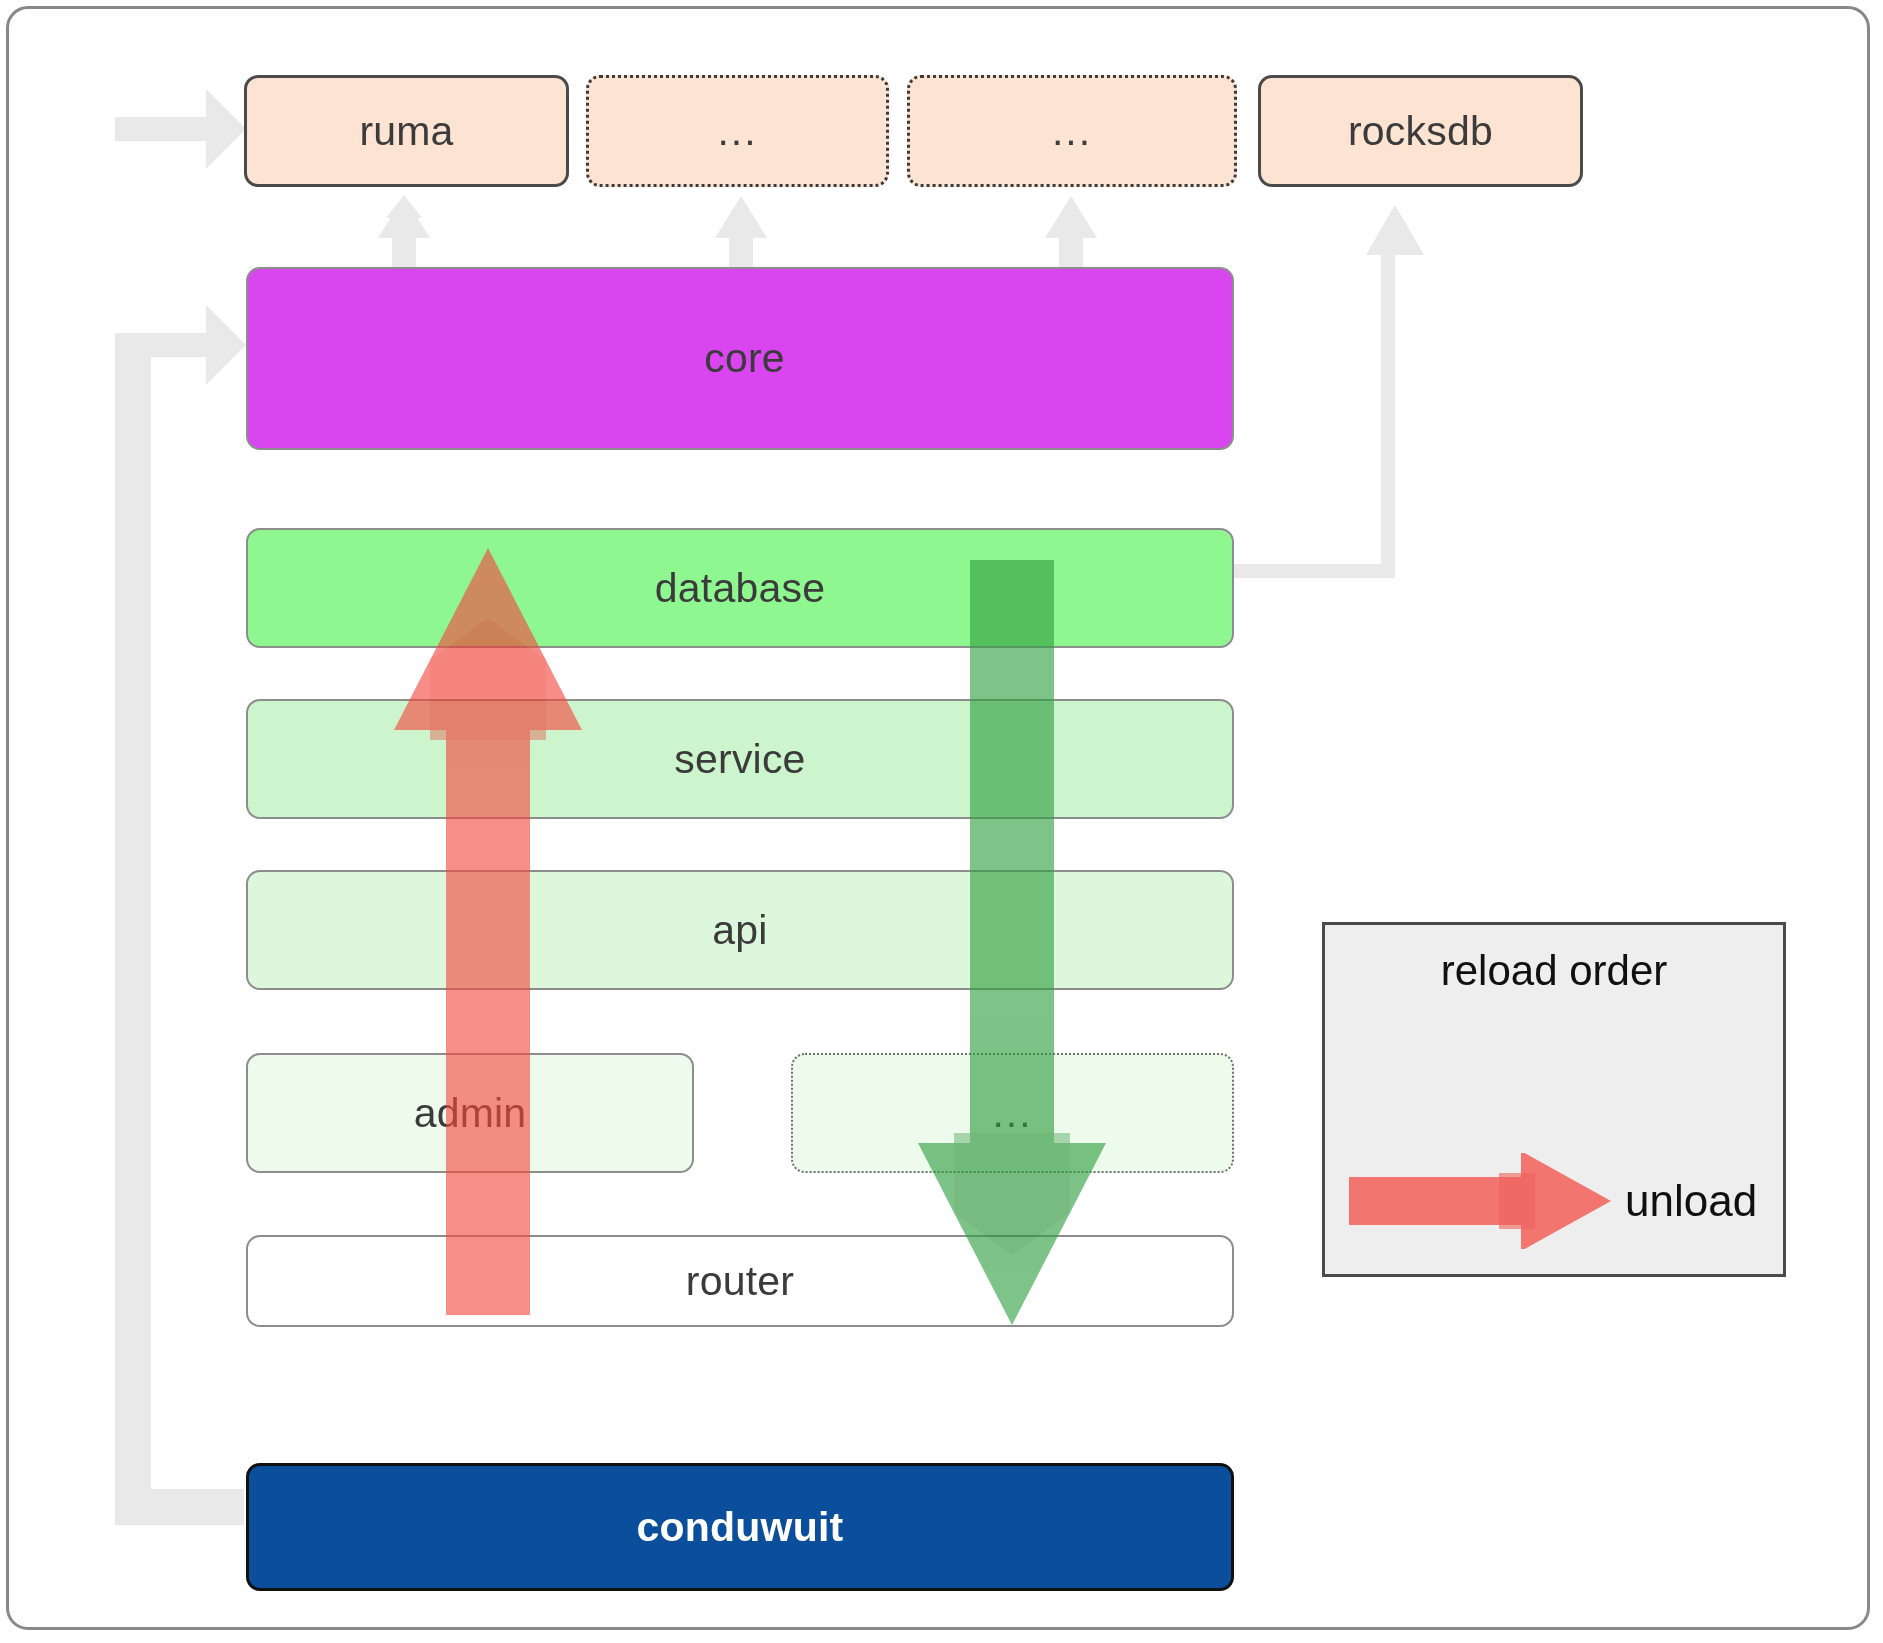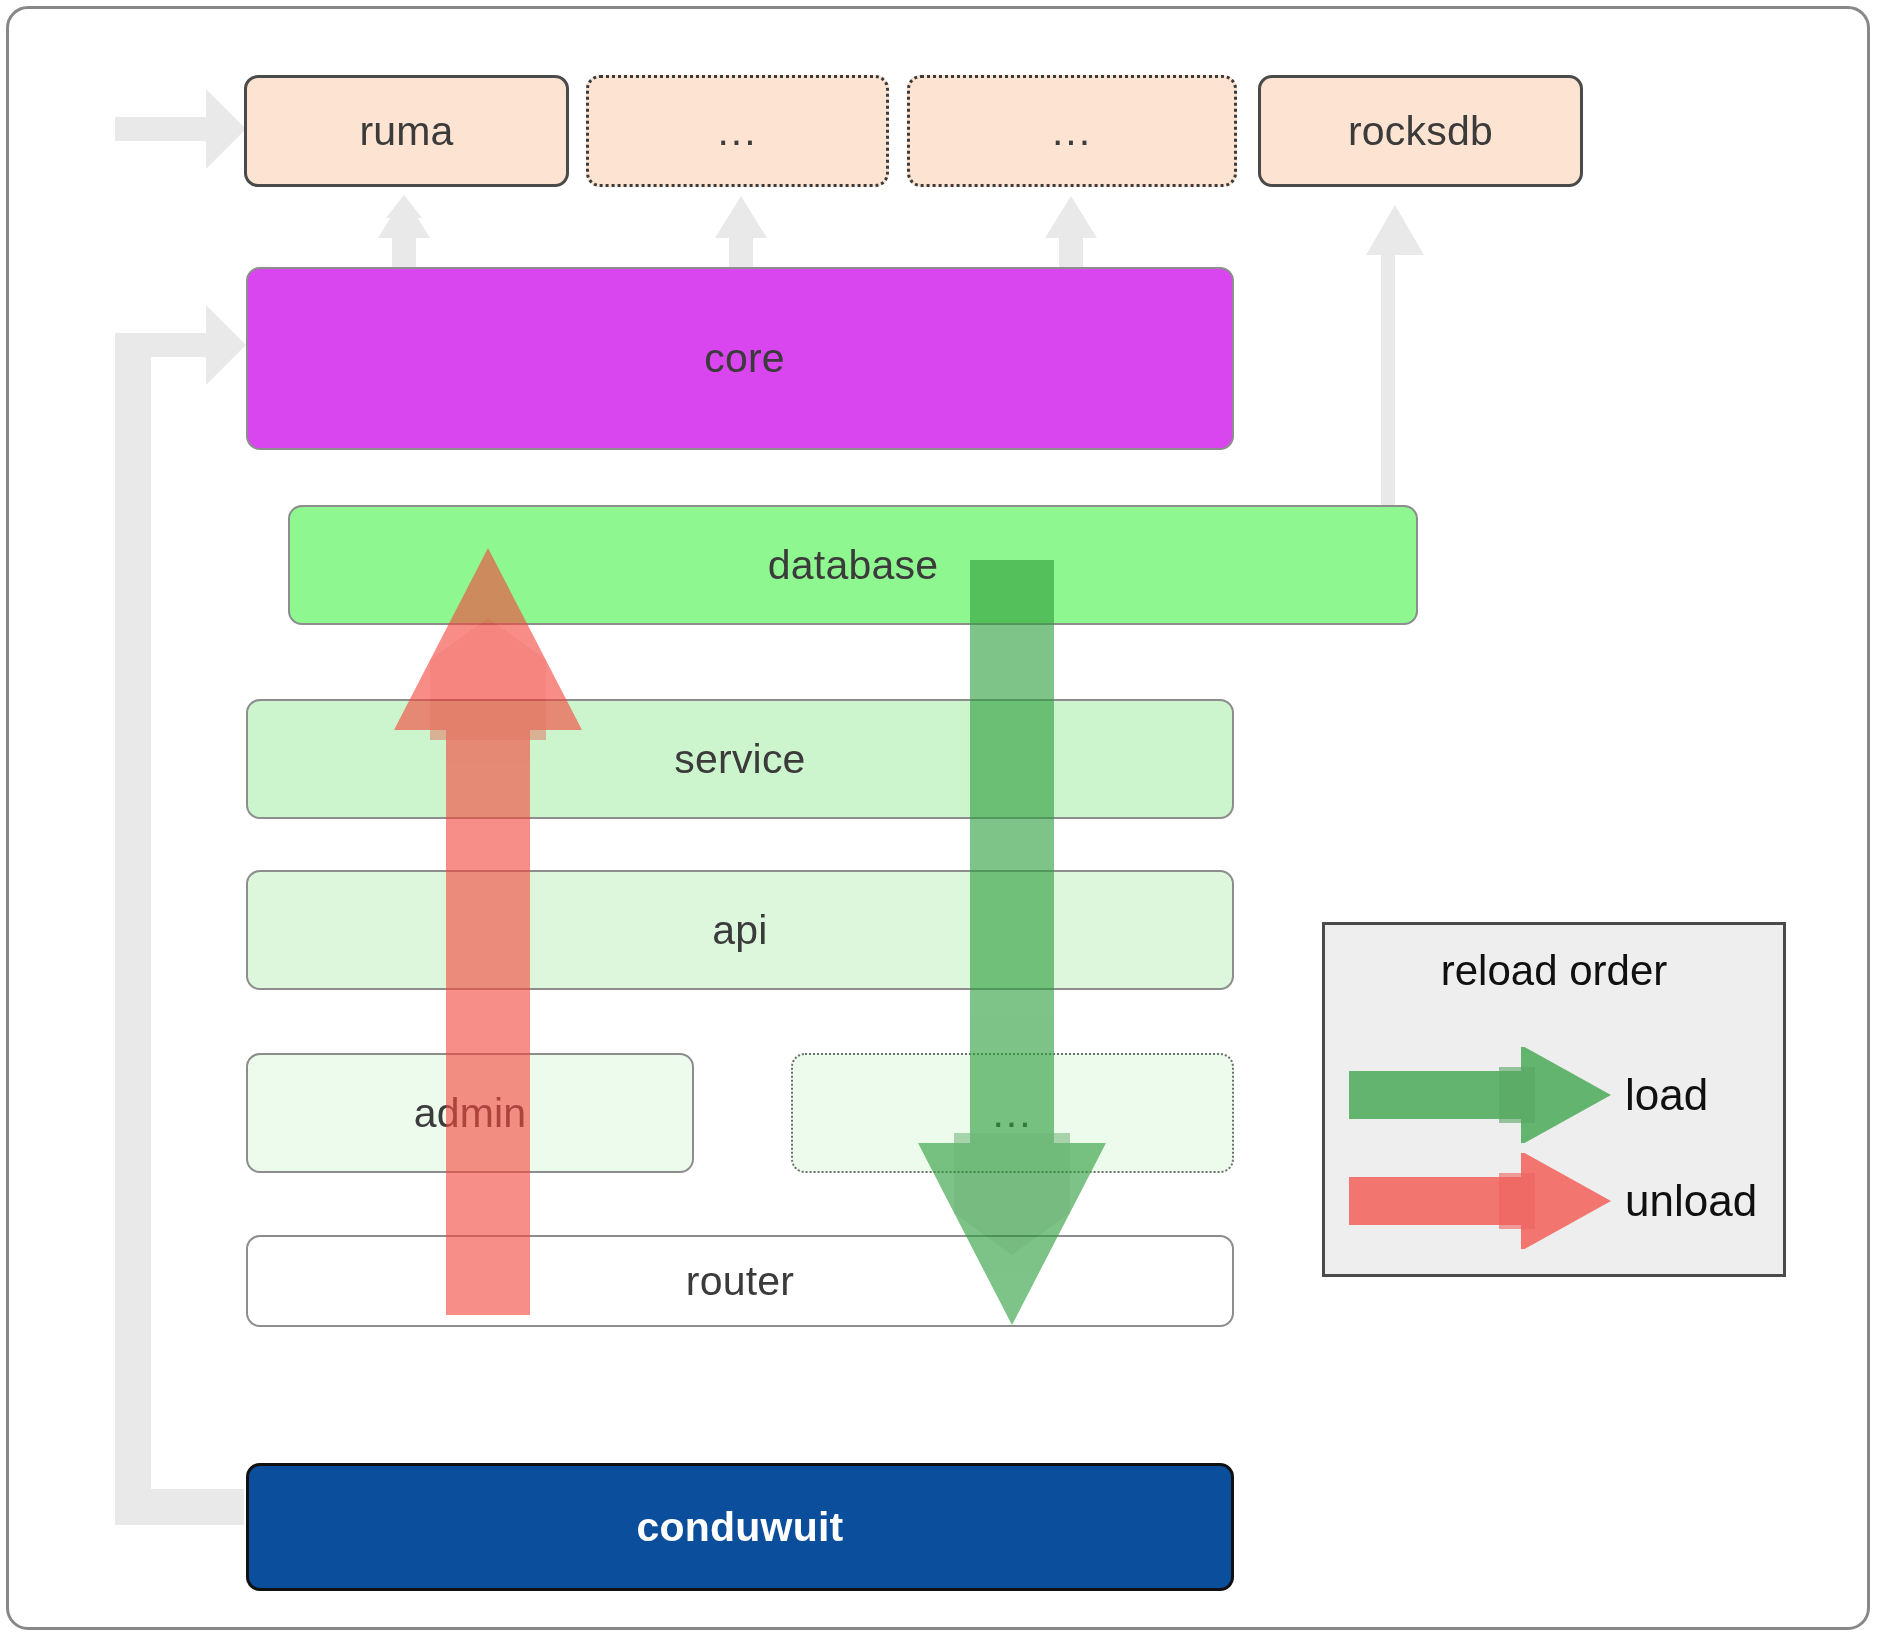--- a/index.html
+++ b/index.html
@@ -149,21 +149,21 @@
   </div>
 
   <div class="node dep" style="left:1258px;top:75px;width:325px;height:112px;">
     <span>rocksdb</span>
   </div>
 
   <div class="node core" style="left:246px;top:267px;width:988px;height:183px;">
     <span>core</span>
   </div>
 
-  <div class="node lay" style="left:246px;top:505px;width:1130px;height:120px;background:#8ff78f;margin-left:42px;">
+  <div class="node lay" style="left:246px;top:528px;width:988px;height:120px;background:#8ff78f;">
     <span>database</span>
   </div>
 
   <div class="node lay" style="left:246px;top:687px;width:988px;height:120px;background:#cdf5cd;margin-top:12px;">
     <span>service</span>
   </div>
 
   <div class="node lay" style="left:246px;top:870px;width:988px;height:120px;background:#ddf7dd;">
     <span>api</span>
   </div>
@@ -193,29 +193,20 @@
 
     <g opacity="0.62">
       <polygon fill="#2e9e3e" points="1012,1325 918,1143 970,1143 970,560 1054,560 1054,1143 1106,1143"></polygon>
       <polygon fill="#1f8a2e" points="1012,1255 954,1213 954,1133 1070,1133 1070,1213" opacity="0.55"></polygon>
     </g>
   </svg>
 
   <div class="legend">
     <div class="legend-title">reload order</div>
 
-    <div class="legend-row r1">
-      <svg class="legend-arrow" width="280" height="96" viewBox="0 0 280 96" xmlns="http://www.w3.org/2000/svg">
-        <g opacity="0.72">
-          <polygon fill="#2e9e3e" points="272,48 182,-2 182,24 10,24 10,72 182,72 182,98"></polygon>
-          <polygon fill="#1f8a2e" points="196,20 196,76 160,76 160,20" opacity="0.6"></polygon>
-        </g>
-      </svg>
-      <span class="legend-label">load</span>
-    </div>
 
     <div class="legend-row r2">
       <svg class="legend-arrow" width="280" height="96" viewBox="0 0 280 96" xmlns="http://www.w3.org/2000/svg">
         <g opacity="0.72">
           <polygon fill="#f4483f" points="272,48 182,-2 182,24 10,24 10,72 182,72 182,98"></polygon>
           <polygon fill="#ee2e28" points="196,20 196,76 160,76 160,20" opacity="0.6"></polygon>
         </g>
       </svg>
       <span class="legend-label">unload</span>
     </div>

